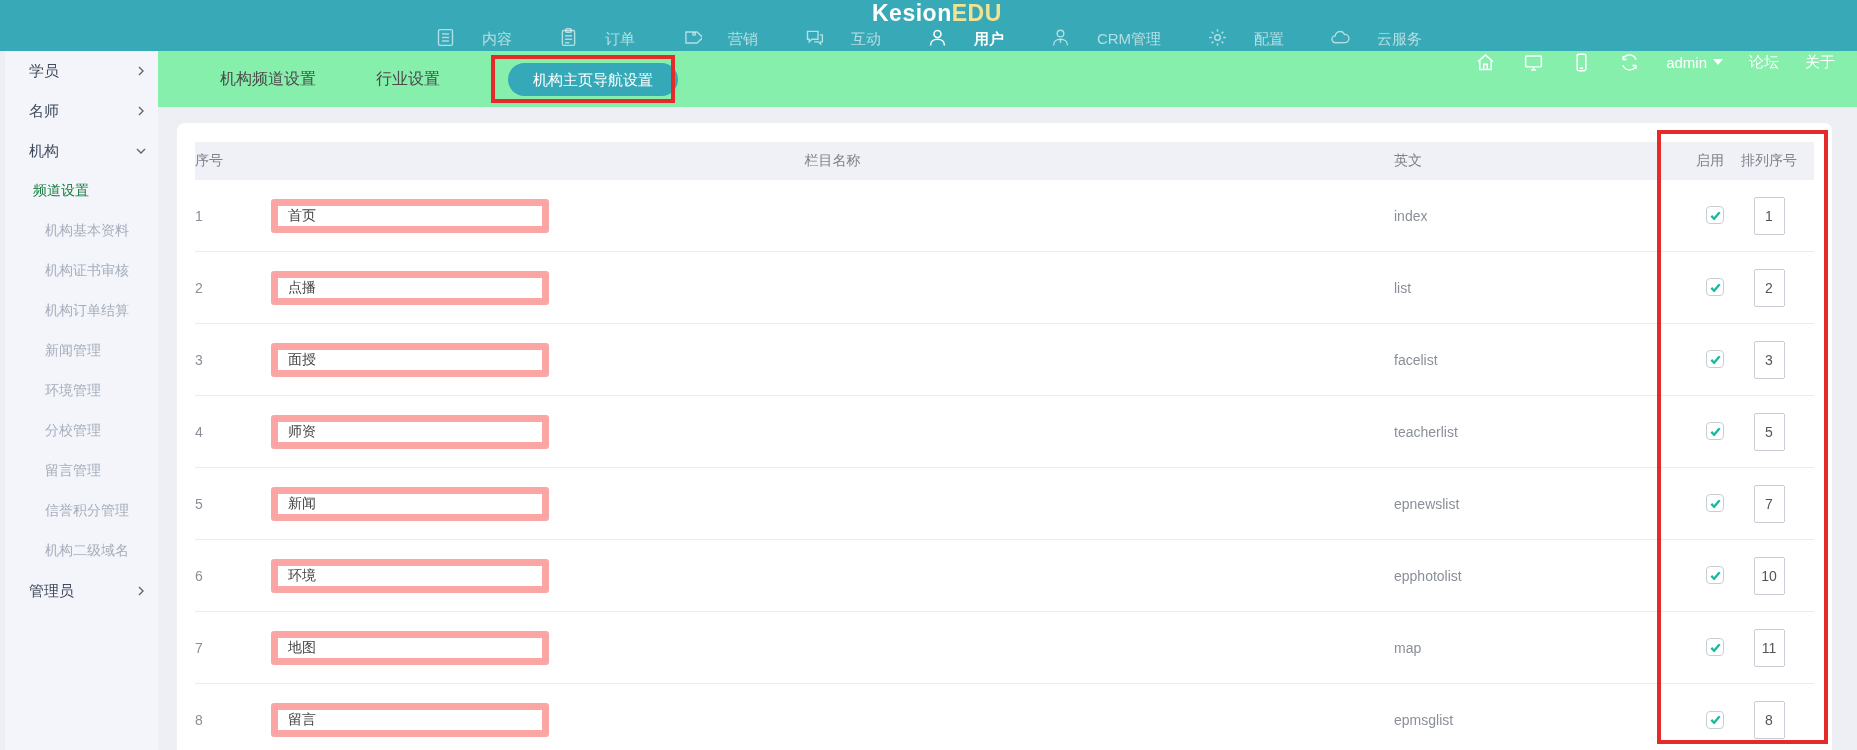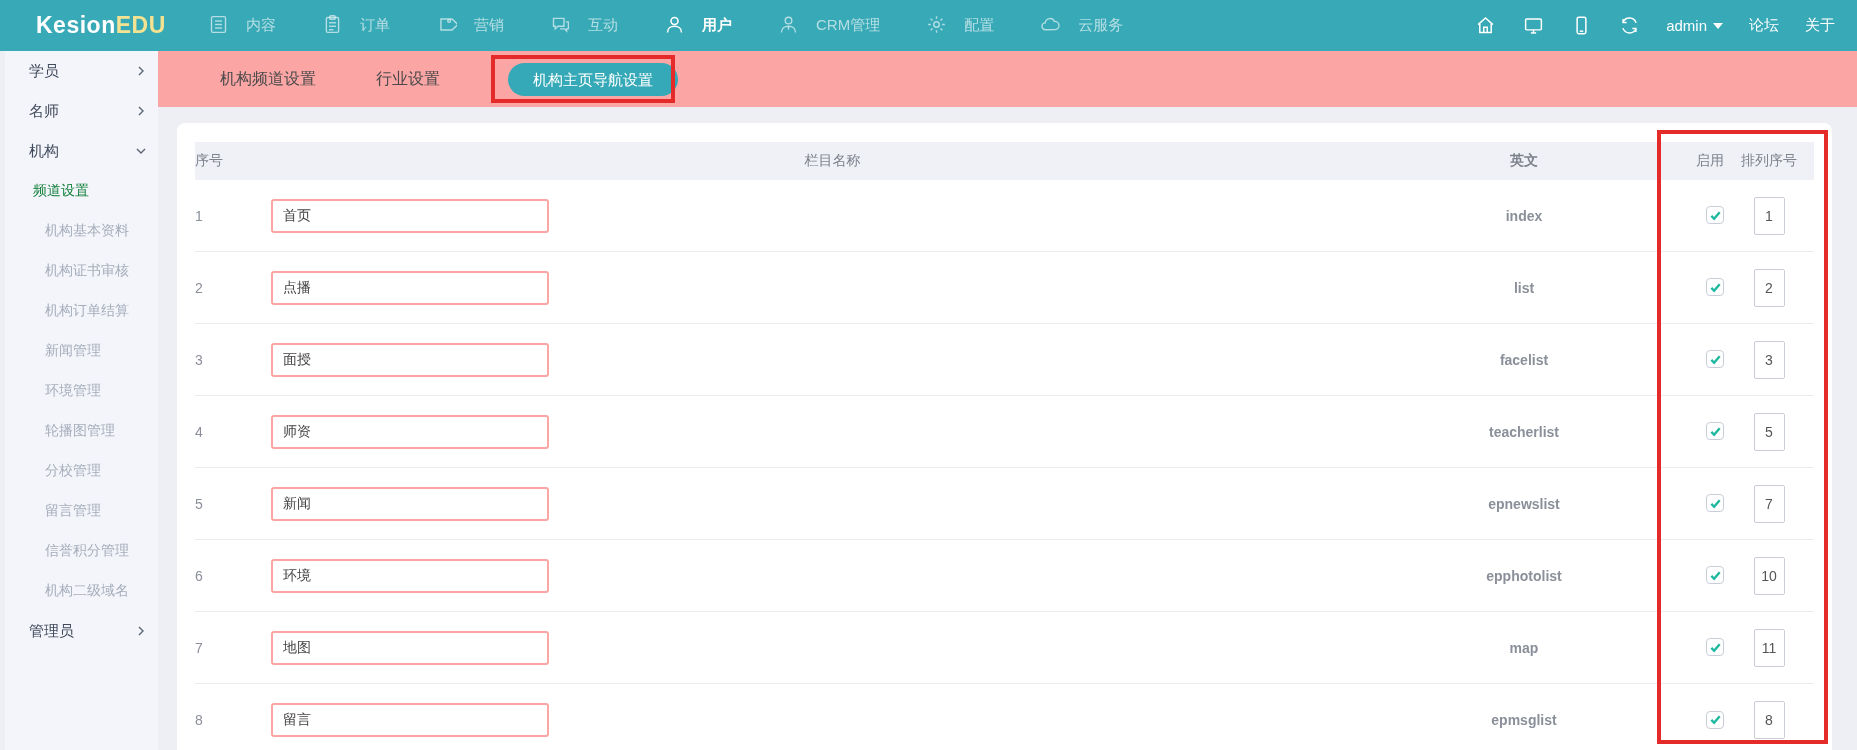--- a/index.html
+++ b/index.html
@@ -1,61 +1,61 @@
 <!DOCTYPE html>
 <html><head>
 <meta charset="utf-8">
 <style>
   * { margin:0; padding:0; box-sizing:border-box; }
   html,body { width:1857px; height:750px; font-family:"Liberation Sans","DejaVu Sans",sans-serif; background:#edeff4; overflow:hidden; }
   .stage { position:relative; width:1857px; height:750px; }
 
   
-  .navbar { position:absolute; top:0; left:0; width:100%; height:51px; background:#38a9b6; display:flex; align-items:center; color:#fff; z-index:30; }
+  .navbar { position:absolute; top:0; left:0; width:100%; height:51px; background:#38a9b6; display:flex; align-items:center; color:#fff; z-index:30;flex-direction:column; }
   .logo { width:185px; padding-left:36px; font-size:23px; font-weight:bold; letter-spacing:.5px; white-space:nowrap; }
   .logo .edu { color:#f3e292; }
   .nav-menu { display:flex; align-items:center; height:100%; }
-  .nav-item { display:flex; align-items:center; gap:17px; padding:0 23px; height:100%; font-size:15px; color:rgba(255,255,255,.62); cursor:pointer; white-space:nowrap; }
+  .nav-item { display:flex; align-items:center; gap:26px; padding:0 23px; height:100%; font-size:15px; color:rgba(255,255,255,.62); cursor:pointer; white-space:nowrap; }
   .nav-item svg { width:21px; height:21px; stroke:rgba(255,255,255,.62); }
   .nav-item.active { color:#ffffff; font-weight:bold;text-align:right; }
   .nav-item.active svg { stroke:#ffffff; }
   .nav-right { margin-left:auto; display:flex; align-items:center; gap:26px; padding-right:22px; }
   .nav-right .icon-btn { width:22px; height:22px; cursor:pointer; display:flex; align-items:center; justify-content:center; }
   .nav-right svg { width:21px; height:21px; stroke:#fff; }
   .admin-drop { display:flex; align-items:center; gap:6px; font-size:15px; cursor:pointer; }
   .caret-down { width:0; height:0; border-left:5px solid transparent; border-right:5px solid transparent; border-top:6px solid #fff; display:inline-block; }
   .nav-link { font-size:15px; color:#fff; cursor:pointer; white-space:nowrap; }
 
   
   .sidebar { position:absolute; top:51px; left:5px; width:158px; bottom:0; background:#f3f5fa; overflow:hidden;text-align:center; }
   .side-item { position:relative; height:40px; display:flex; align-items:center; font-size:15px; color:#404a5c; padding-left:24px; cursor:pointer; white-space:nowrap; }
   .side-item.sub { padding-left:40px; font-size:14px; color:#a6adbb; }
   .side-item.sub.active { color:#15803d;padding-left:28px; }
   .side-item .chev { position:absolute; right:16px; top:50%; transform:translateY(-50%); display:flex; }
   .side-item .chev svg { width:12px; height:12px; stroke:#5c6573; }
 
   
   .main { position:absolute; top:51px; left:158px; right:0; bottom:0; }
-  .tabbar { position:absolute; top:0; left:0; right:0; height:56px; background:#fca5a5; display:flex; align-items:center; padding-left:62px; }
+  .tabbar { position:absolute; top:0; left:0; right:0; height:56px; background:#86efac; display:flex; align-items:center; padding-left:62px; }
   .tab { font-size:16px; color:#4a4a4a; margin-right:60px; cursor:pointer; white-space:nowrap; }
   .tab.pill { background:#35a9b7; color:#fff; font-size:15px; height:33px; line-height:33px; padding:0 25px; border-radius:17px; margin-left:8px; }
   .content { position:absolute; top:56px; left:0; right:0; bottom:0; background:#edeff4; overflow:hidden; }
   .card { position:absolute; left:19px; top:16px; width:1655px; height:650px; background:#ffffff; border-radius:8px; padding:19px 18px 0 18px; }
 
   
   .thead { display:flex; align-items:center; height:38px; background:#eff1f6; font-size:14px; color:#7d828c; }
   .col-index { width:76px; text-align:left; flex:none; }
   .col-name  { flex:1; }
   .col-name.hd { text-align:center; }
-  .col-english { width:260px; text-align:center; flex:none;font-weight:bold; }
+  .col-english { width:260px; flex:none; }
   .col-enable  { width:70px; text-align:right; flex:none; }
   .col-order   { width:90px; text-align:center; flex:none; }
   .trow { display:flex; align-items:center; height:72px; border-bottom:1px solid #e9ebf0; font-size:14px; color:#8a8f99; }
   .trow:last-child { border-bottom:none; }
-  .name-input { width:278px; height:34px; border:2px solid #fca5a5; border-radius:3px; padding:0 10px; font-size:14px; color:#444; font-family:"Liberation Sans","DejaVu Sans",sans-serif; outline:none; background:#fff; }
+  .name-input { width:278px; height:34px; border:7px solid #fca5a5; border-radius:3px; padding:0 10px; font-size:14px; color:#444; font-family:"Liberation Sans","DejaVu Sans",sans-serif; outline:none; background:#fff; }
   .checkbox { display:inline-flex; width:18px; height:18px; border:1px solid #c9ced6; border-radius:4px; background:#fff; align-items:center; justify-content:center; cursor:pointer; }
   .checkbox svg { width:13px; height:13px; stroke:#1db8a0; }
   .order-input { width:31px; height:38px; border:1px solid #c9ced6; border-radius:2px; text-align:center; font-size:14px; color:#555; font-family:"Liberation Sans","DejaVu Sans",sans-serif; outline:none; background:#fff; }
 
   
   .anno { position:absolute; border:4px solid #e52a2a; z-index:40; pointer-events:none; }
   .anno-tab { left:333px; top:4px; width:184px; height:48px; }
   .anno-cols { left:1499px; top:79px; width:171px; height:614px; }
 </style>
 </head>
@@ -203,23 +203,20 @@
         <span>机构证书审核</span>
       </div>
     <div class="side-item sub">
         <span>机构订单结算</span>
       </div>
     <div class="side-item sub">
         <span>新闻管理</span>
       </div>
     <div class="side-item sub">
         <span>环境管理</span>
-      </div>
-    <div class="side-item sub">
-        <span>轮播图管理</span>
       </div>
     <div class="side-item sub">
         <span>分校管理</span>
       </div>
     <div class="side-item sub">
         <span>留言管理</span>
       </div>
     <div class="side-item sub">
         <span>信誉积分管理</span>
       </div>

